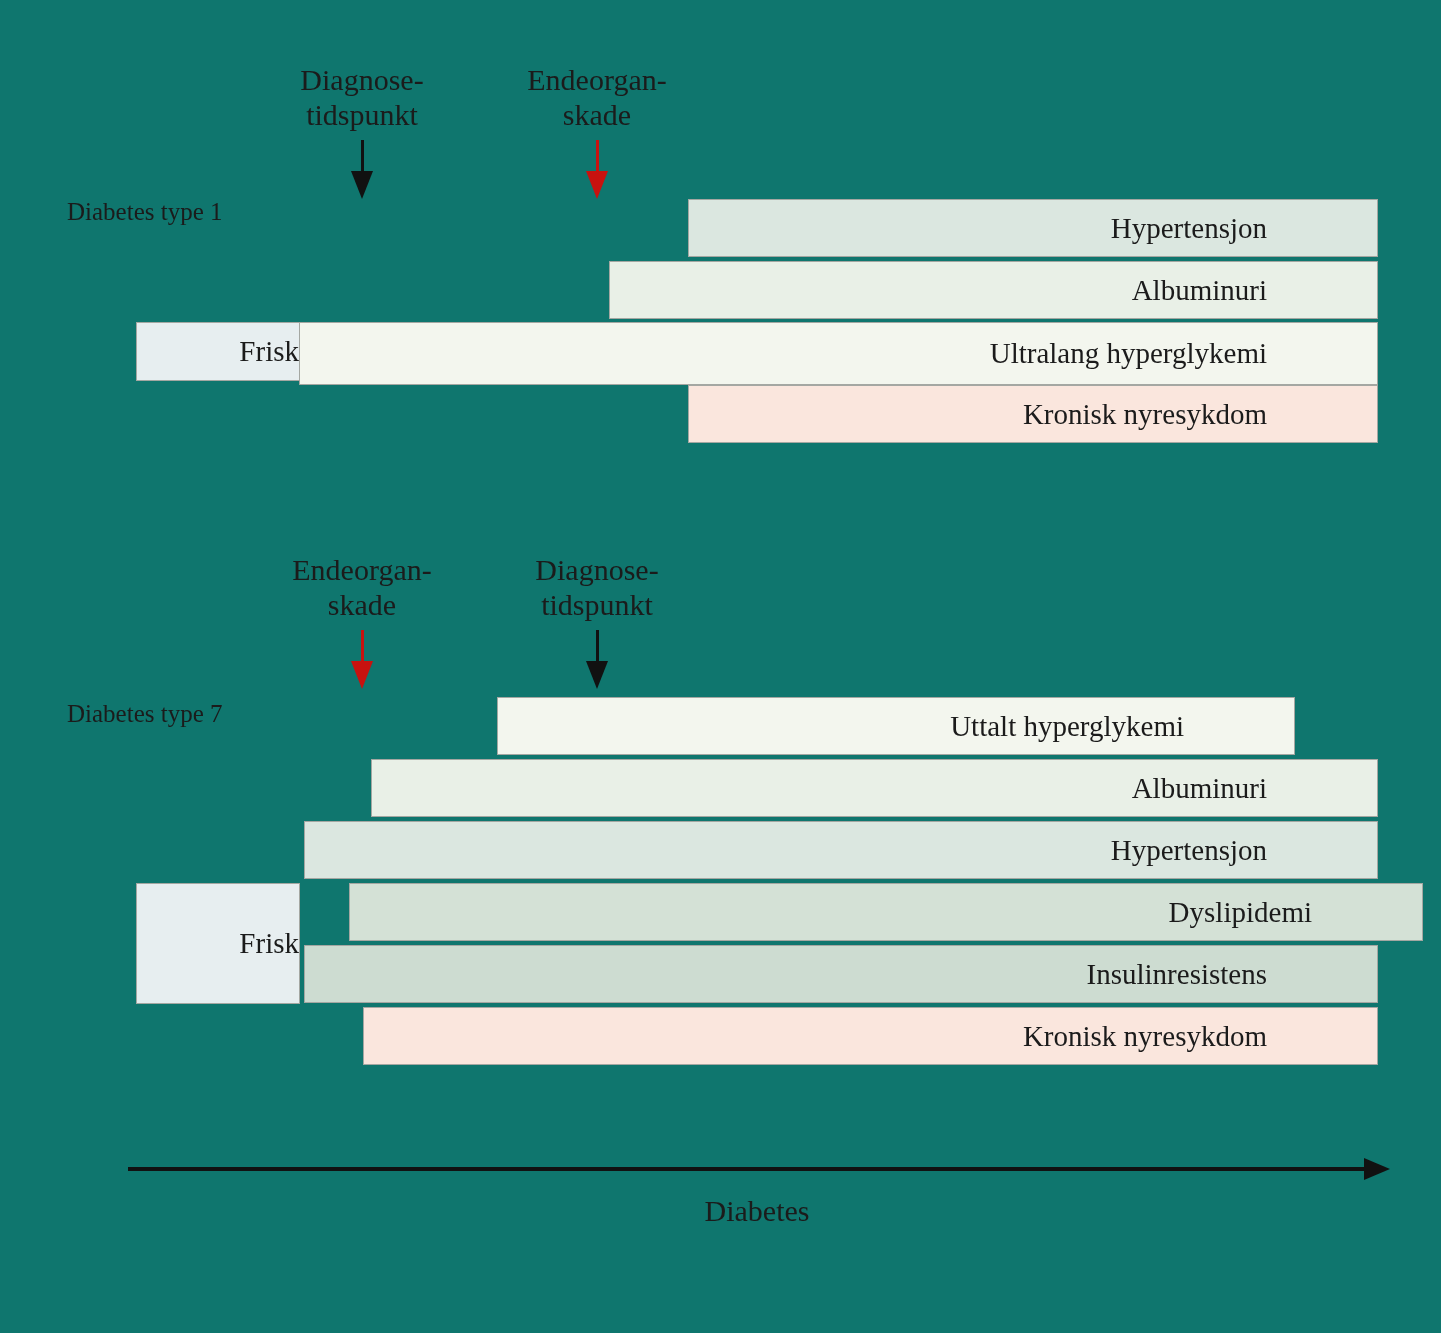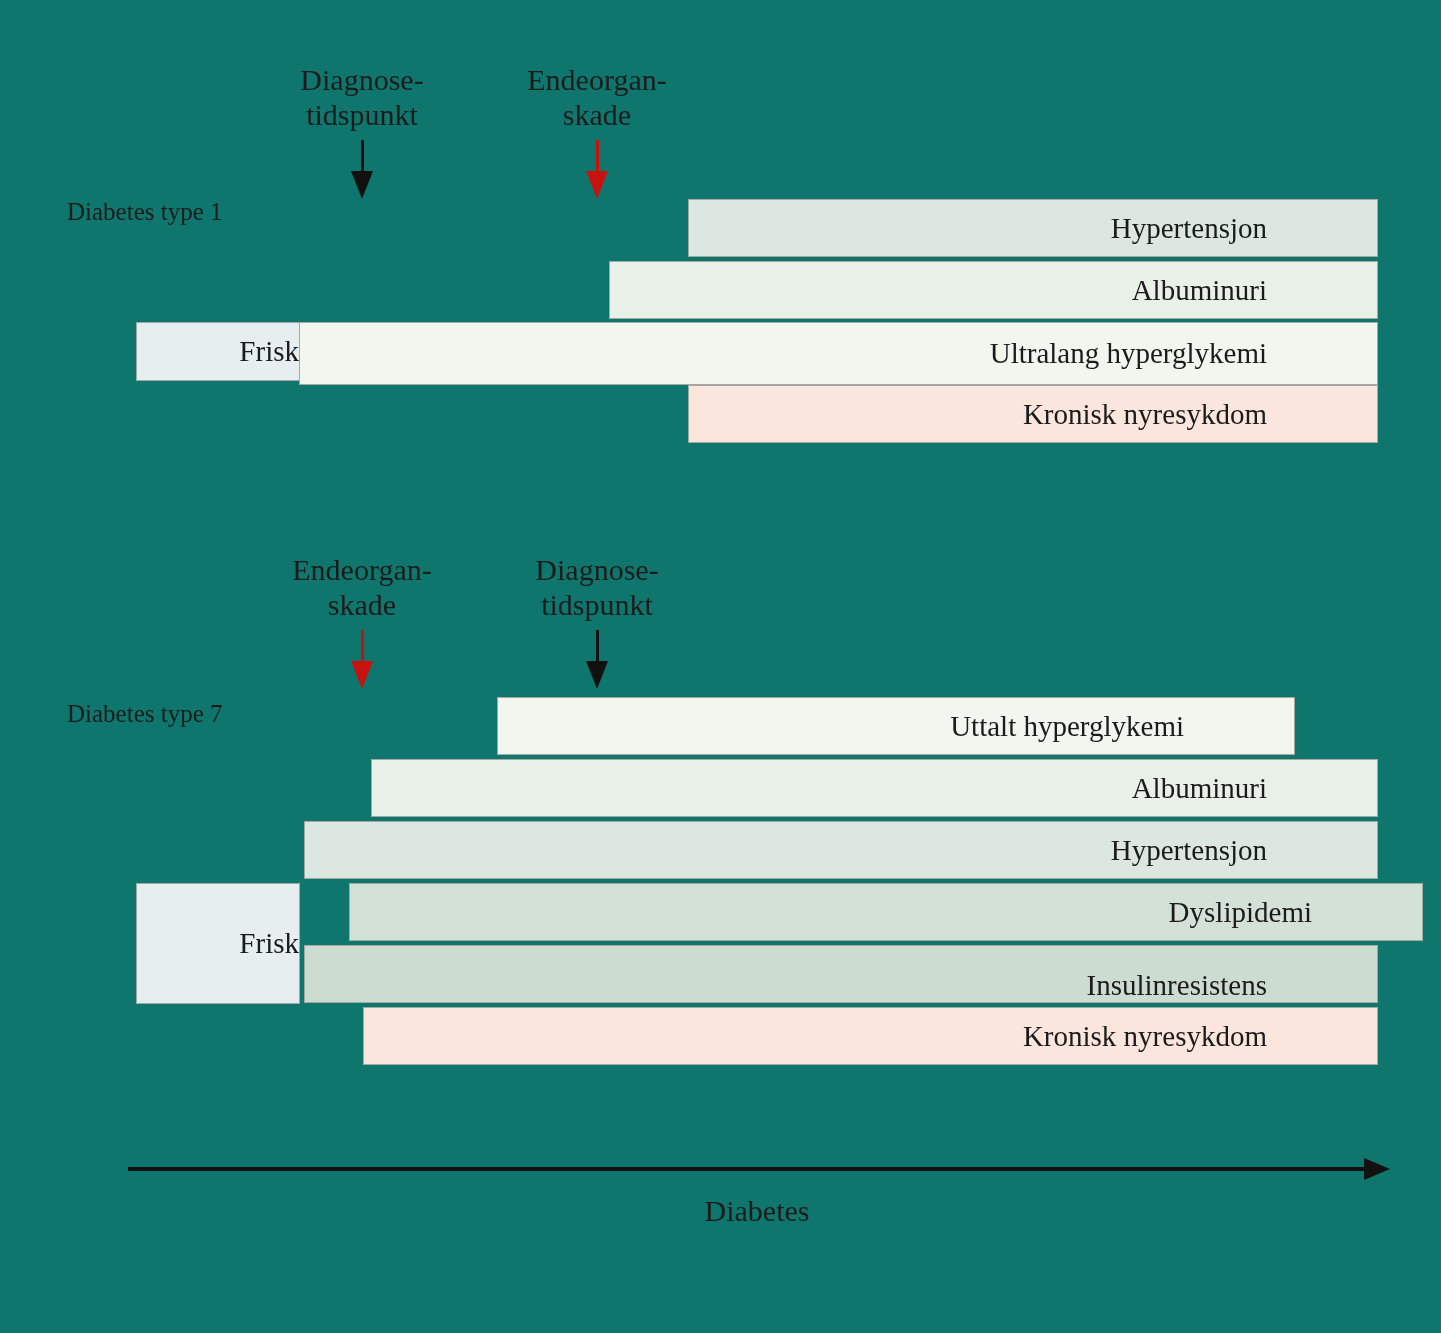--- a/index.html
+++ b/index.html
@@ -151,21 +151,21 @@
   </div>
 
   <div class="frisk" style="left: 136px; top: 883px; width: 164px; height: 121px; background-color: rgb(231, 238, 240); border-color: rgb(164, 167, 162);">
     <span>Frisk</span>
   </div>
 
   <div class="bar" style="left: 304px; top: 883px; width: 1074px; background-color: rgb(212, 225, 214); border-color: rgb(164, 167, 162); margin-left: 45px;">
     <span>Dyslipidemi</span>
   </div>
 
-  <div class="bar" style="left: 304px; top: 945px; width: 1074px; background-color: rgb(205, 220, 209); border-color: rgb(164, 167, 162); align-items: flex-end;">
+  <div class="bar" style="left: 304px; top: 945px; width: 1074px; background-color: rgb(205, 220, 209); border-color: rgb(164, 167, 162);">
     <span>Insulinresistens</span>
   </div>
 
   <div class="bar" style="left: 363px; top: 1007px; width: 1015px; background-color: rgb(250, 230, 221); border-color: rgb(164, 167, 162);">
     <span>Kronisk nyresykdom</span>
   </div>
 
   <div class="axis-line" style="left: 128px; top: 1167px; width: 1236px; background-color: rgb(17, 17, 17);"></div>
   <div class="axis-head" style="left: 1364px; top: 1158px; border-left-color: rgb(17, 17, 17);"></div>
   <div class="axis-label" style="left:607px; top:1194px;">Diabetes</div>

